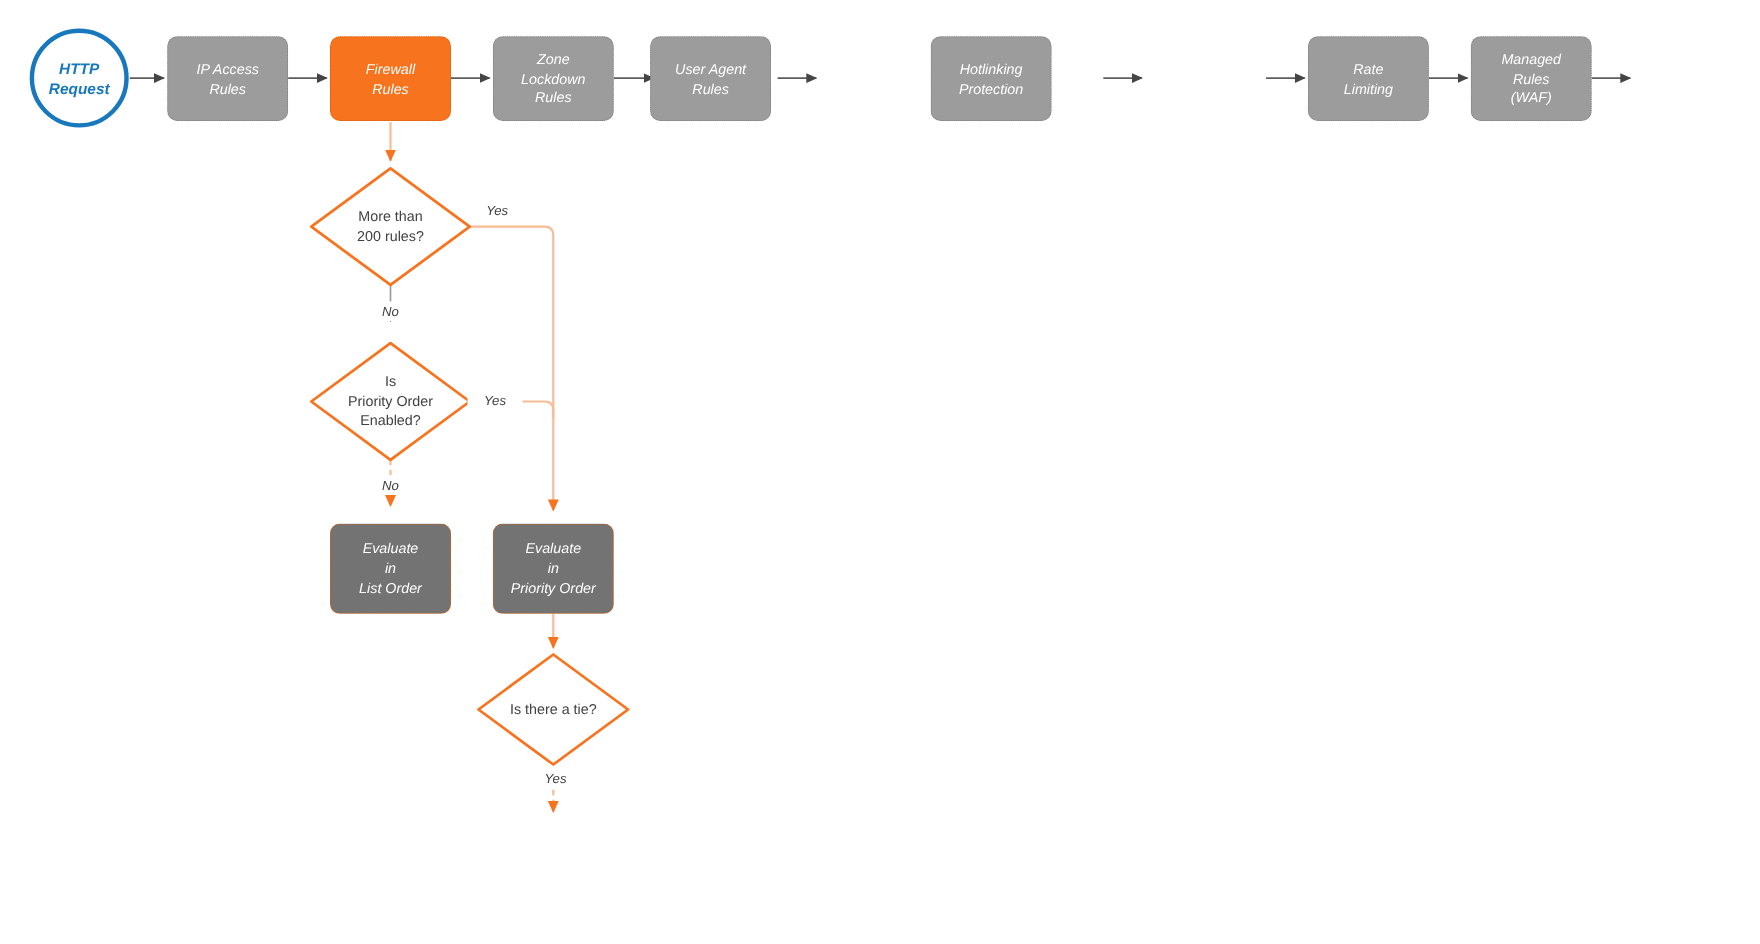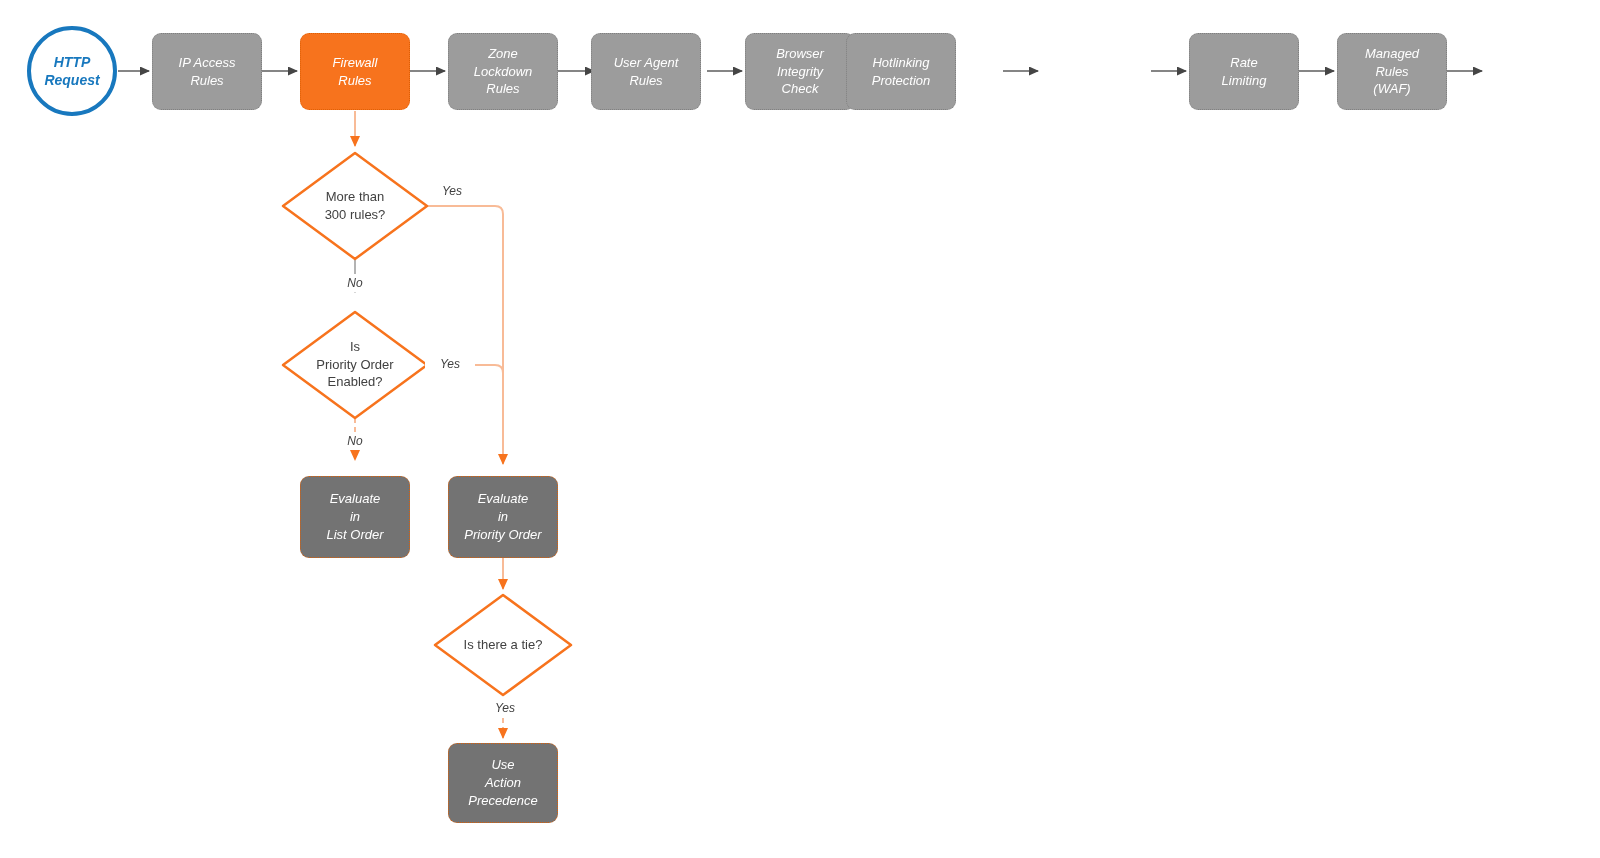--- a/index.html
+++ b/index.html
@@ -96,38 +96,35 @@
   <div class="node step highlight" style="left:300px;">Firewall
 Rules</div>
 
   <div class="node step" style="left:448px;">Zone
 Lockdown
 Rules</div>
 
   <div class="node step" style="left:591px;">User Agent
 Rules</div>
 
-  <div class="node step" style="left:745px;">Browser
-Integrity
-Check</div>
 
   <div class="node step" style="left:846px;">Hotlinking
 Protection</div>
 
 
   <div class="node step" style="left:1189px;">Rate
 Limiting</div>
 
   <div class="node step" style="left:1337px;">Managed
 Rules
 (WAF)</div>
 
 
   <div class="node decision-label" style="left:295px; top:188px; width:120px;">More than
-300 rules?</div>
+200 rules?</div>
 
   <div class="node decision-label" style="left:295px; top:338px; width:120px;">Is
 Priority Order
 Enabled?</div>
 
   <div class="node decision-label" style="left:443px; top:636px; width:120px;">Is there a tie?</div>
 
   <div class="edge-label" style="left:427px; top:182px;">Yes</div>
   <div class="edge-label" style="left:330px; top:274px;">No</div>
   <div class="edge-label" style="left:425px; top:355px;">Yes</div>
@@ -135,17 +132,14 @@
   <div class="edge-label" style="left:480px; top:699px;">Yes</div>
 
   <div class="node action" style="left:300px; top:476px;">Evaluate
 in
 List Order</div>
 
   <div class="node action" style="left:448px; top:476px;">Evaluate
 in
 Priority Order</div>
 
-  <div class="node action" style="left:448px; top:743px; height:80px;">Use
-Action
-Precedence</div>
 
 </div>
 
 </body></html>

